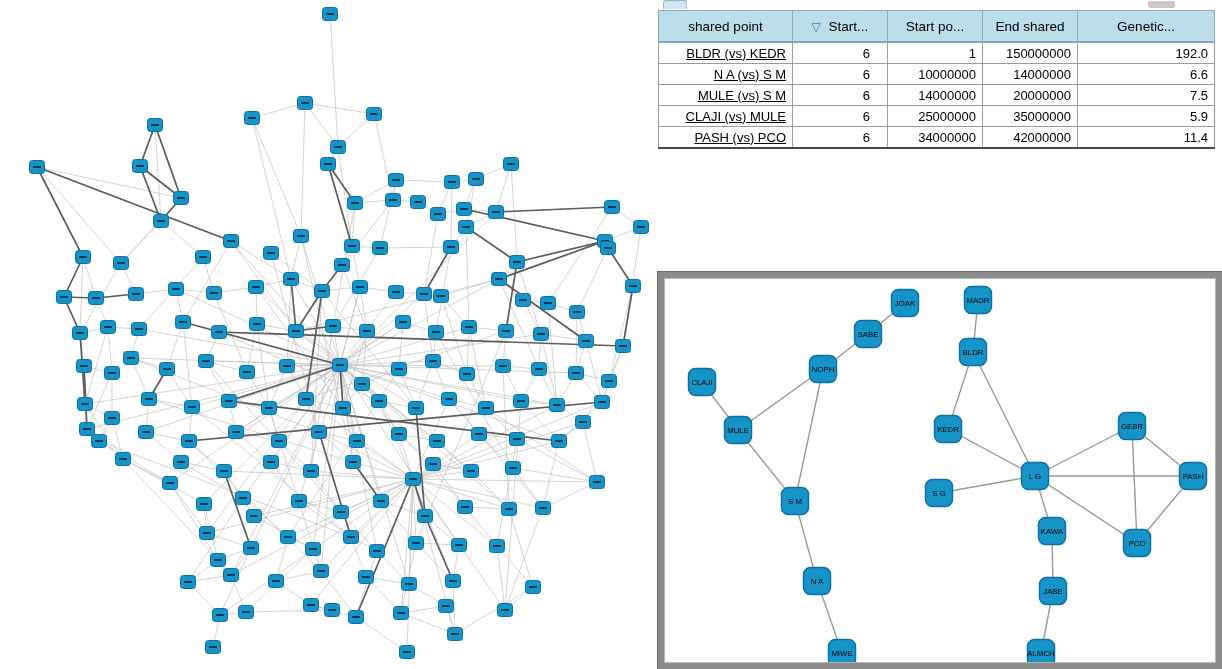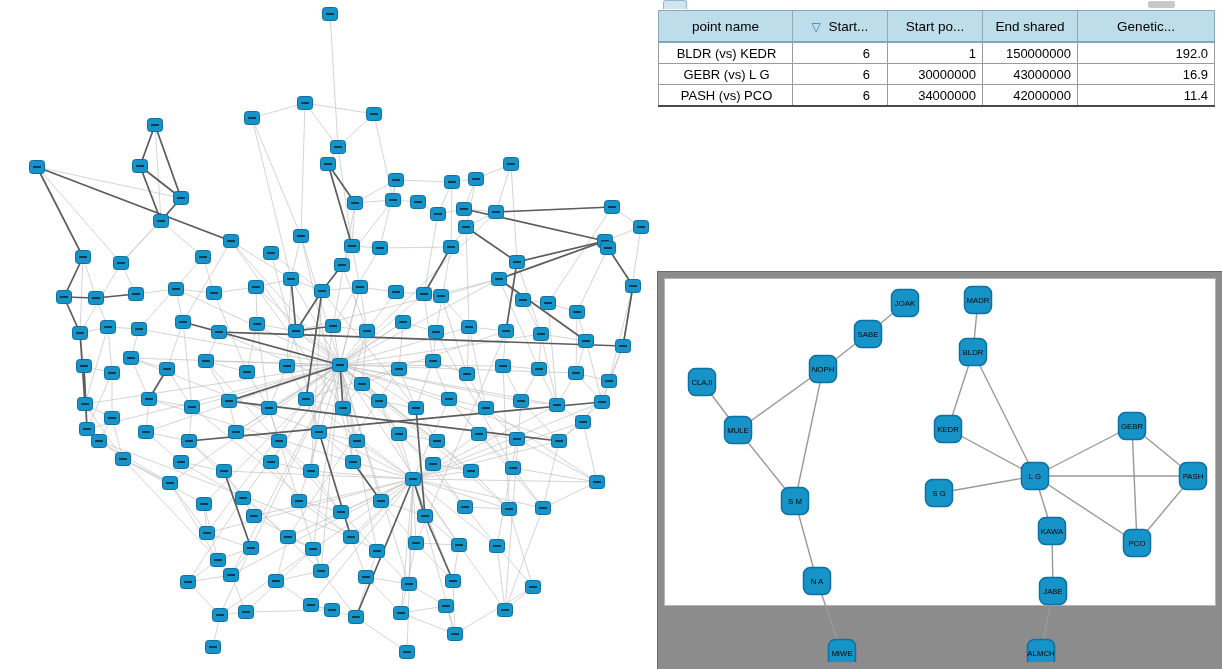--- a/index.html
+++ b/index.html
@@ -14,29 +14,29 @@
   .tab-stub{position:absolute;left:7px;top:0;width:24px;height:9px;background:#cfe6f2;
             border:1px solid #94b6c8;border-bottom:none;border-radius:3px 3px 0 0;box-sizing:border-box;}
   .scroll-stub{position:absolute;left:492px;top:1px;width:27px;height:7px;background:#c9c9c9;border-radius:2px;}
   table.attr{border-collapse:collapse;table-layout:fixed;position:absolute;left:2px;top:10px;
              width:556px;font-size:13px;border:1px solid #5f5f5f;border-bottom:2px solid #4a4a4a;}
   table.attr th{background:#bcdde9;font-weight:normal;font-size:13.5px;height:30px;
                 border:1px solid #8ca9bb;border-bottom:2px solid #7fa8bd;text-align:center;
                 overflow:hidden;white-space:nowrap;padding:0 4px;}
   table.attr td{background:#fff;height:20px;border:1px solid #9b9b9b;padding:0 6px;
                 overflow:hidden;white-space:nowrap;}
-  table.attr td.c0{text-align:center;padding-left:8px;}
+  table.attr td.c0{text-align:right;padding-left:8px;text-decoration:underline;}
   table.attr td.c1{text-align:right;padding-right:17px;}
   table.attr td.c2,table.attr td.c3,table.attr td.c4{text-align:right;}
   .filter-ic{color:#3878a0;font-size:12px;margin-right:4px;}
 
   
   .ov-panel{position:absolute;left:658px;top:272px;width:564px;height:397px;background:#8c8c8c;
             box-sizing:border-box;padding:6px;box-shadow:0 0 0 1px #6a6a6a;}
-  .ov-inner{width:552px;height:328px;background:#fff;border:1px solid #b5b5b5;box-sizing:border-box;text-decoration:underline;}
+  .ov-inner{width:552px;height:385px;background:#fff;border:1px solid #b5b5b5;box-sizing:border-box;text-decoration:underline;}
   svg{display:block;}
 </style>
 </head>
 <body>
 
 <div class="main-net">
   <svg width="655" height="669" viewBox="0 0 655 669">
       <line x1="330" y1="14" x2="338" y2="147" stroke="#c2c2c2" stroke-width="0.7"></line>
       <line x1="80" y1="333" x2="108" y2="327" stroke="#c2c2c2" stroke-width="0.7"></line>
       <line x1="108" y1="327" x2="139" y2="329" stroke="#c2c2c2" stroke-width="0.7"></line>
@@ -840,21 +840,21 @@
     <colgroup>
       <col style="width:134px">
         <col style="width:95px">
         <col style="width:95px">
       <col style="width:95px">
         <col style="width:137px">
     </colgroup>
     <thead>
       <tr>
         <th>
-          <span>point name</span>
+          <span>shared point</span>
         </th>
         <th>
           <span class="filter-ic">▽</span>
           <span>Start...</span>
         </th>
         <th>
           <span>Start po...</span>
         </th>
         <th>
           <span>End shared</span>
@@ -866,25 +866,39 @@
     </thead>
     <tbody>
         <tr>
           <td class="c0">BLDR (vs) KEDR</td>
           <td class="c1">6</td>
           <td class="c2">1</td>
           <td class="c3">150000000</td>
           <td class="c4">192.0</td>
         </tr>
         <tr>
-          <td class="c0">GEBR (vs) L G</td>
+          <td class="c0">N A (vs) S M</td>
           <td class="c1">6</td>
-          <td class="c2">30000000</td>
-          <td class="c3">43000000</td>
-          <td class="c4">16.9</td>
+          <td class="c2">10000000</td>
+          <td class="c3">14000000</td>
+          <td class="c4">6.6</td>
+        </tr>
+        <tr>
+          <td class="c0">MULE (vs) S M</td>
+          <td class="c1">6</td>
+          <td class="c2">14000000</td>
+          <td class="c3">20000000</td>
+          <td class="c4">7.5</td>
+        </tr>
+        <tr>
+          <td class="c0">CLAJI (vs) MULE</td>
+          <td class="c1">6</td>
+          <td class="c2">25000000</td>
+          <td class="c3">35000000</td>
+          <td class="c4">5.9</td>
         </tr>
         <tr>
           <td class="c0">PASH (vs) PCO</td>
           <td class="c1">6</td>
           <td class="c2">34000000</td>
           <td class="c3">42000000</td>
           <td class="c4">11.4</td>
         </tr>
       </tbody>
   </table>

